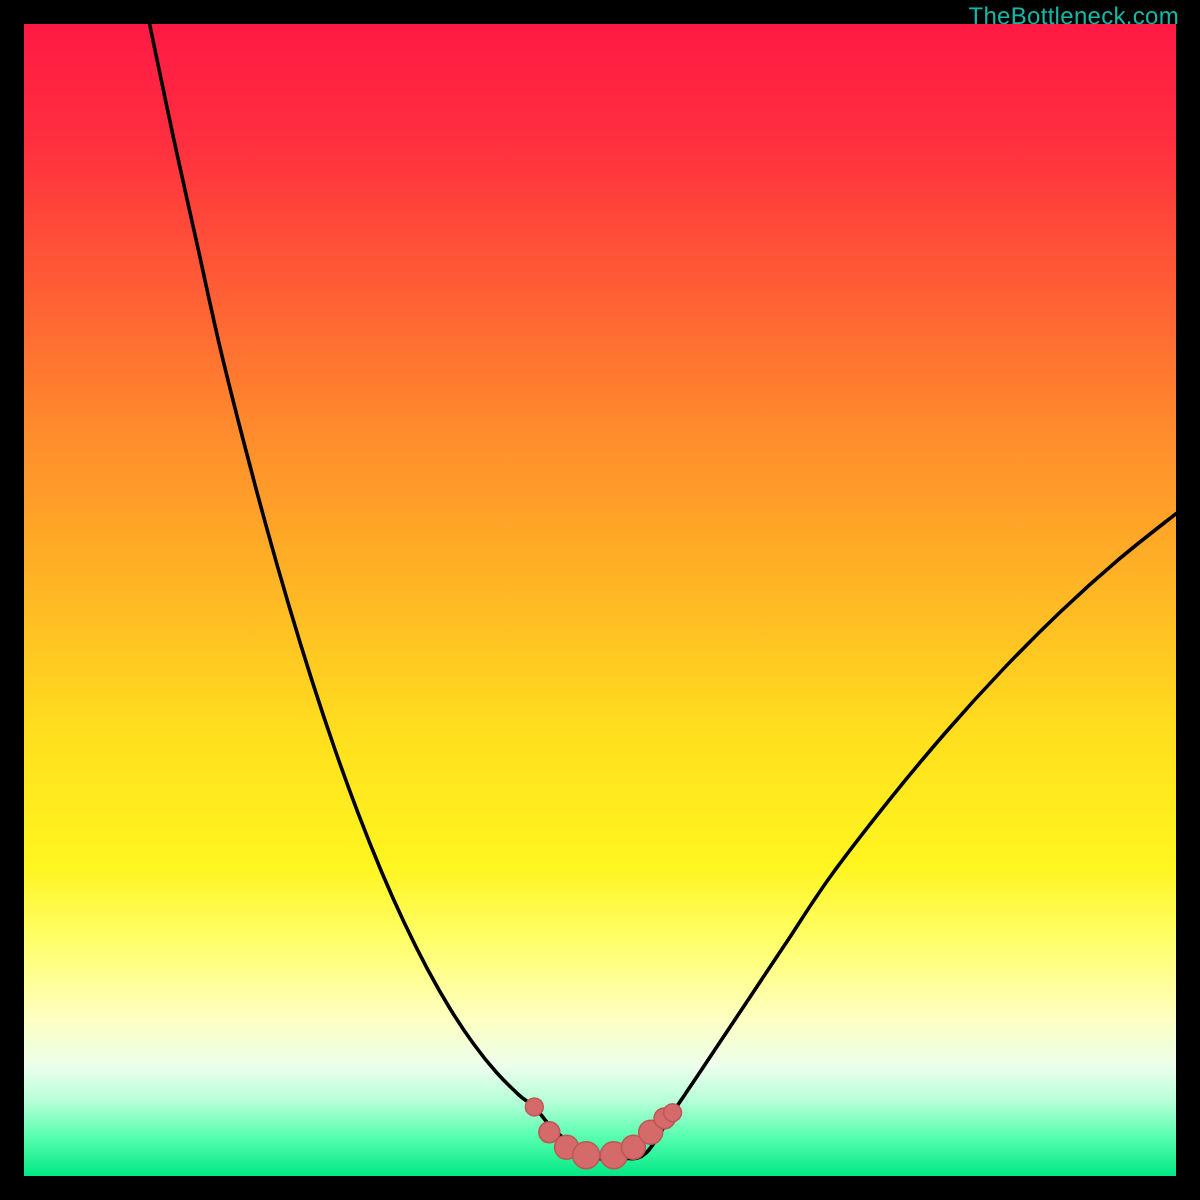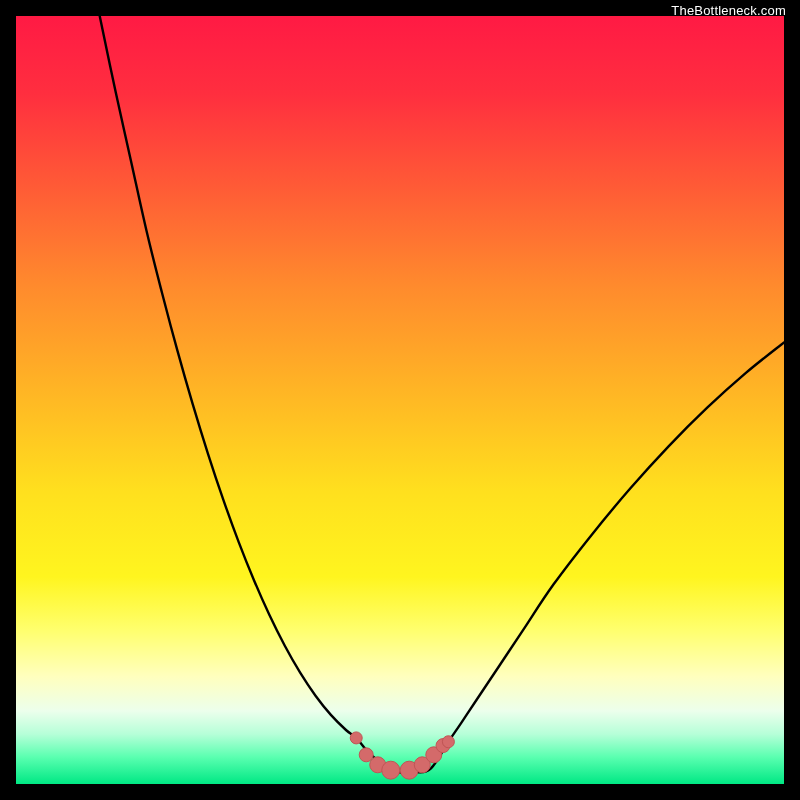--- a/index.html
+++ b/index.html
@@ -31,22 +31,22 @@
     height: 100%;
   }
   .curve-svg {
     position: absolute;
     left: 0; top: 0;
     width: 100%;
     height: 100%;
   }
   .watermark {
     position: absolute;
-    color: #ffffff;
-    font-size: 13px;
+    color: #14b8a6;
+    font-size: 16px;
     font-weight: 500;
     letter-spacing: 0.2px;
     white-space: nowrap;
     user-select: none;
   }
 </style>
 </head>
 <body>
 
 <div class="stage">

